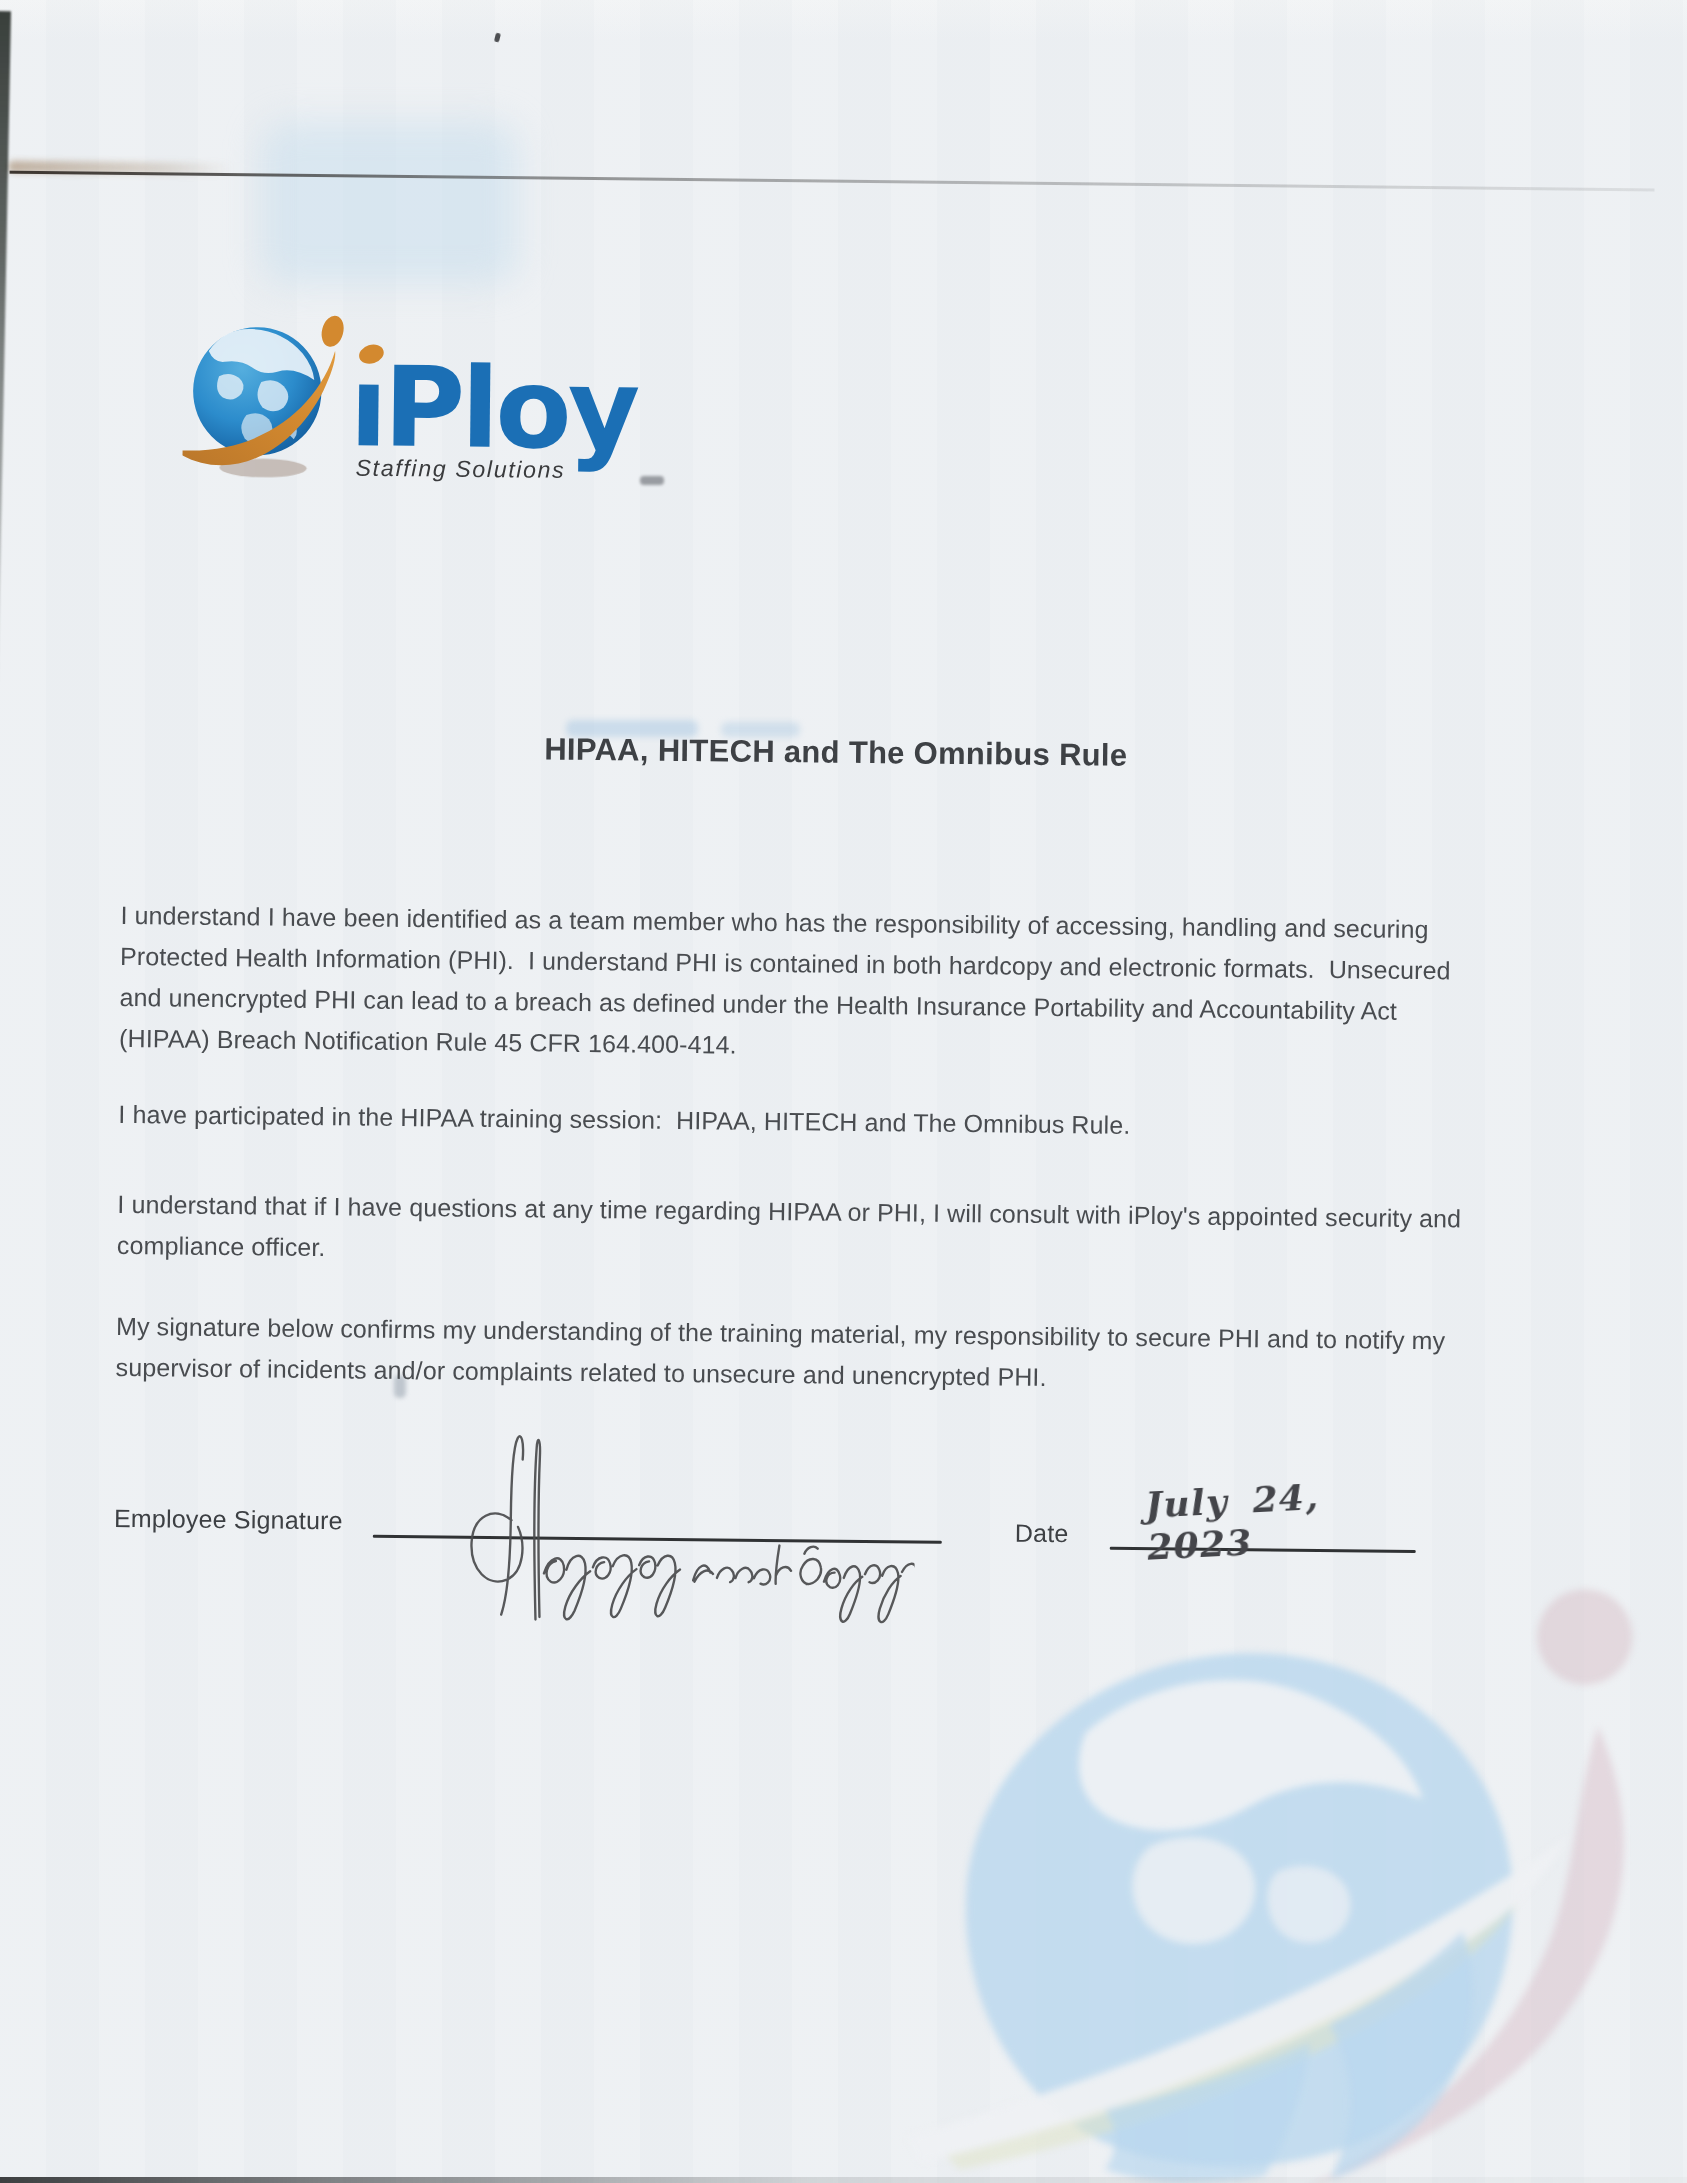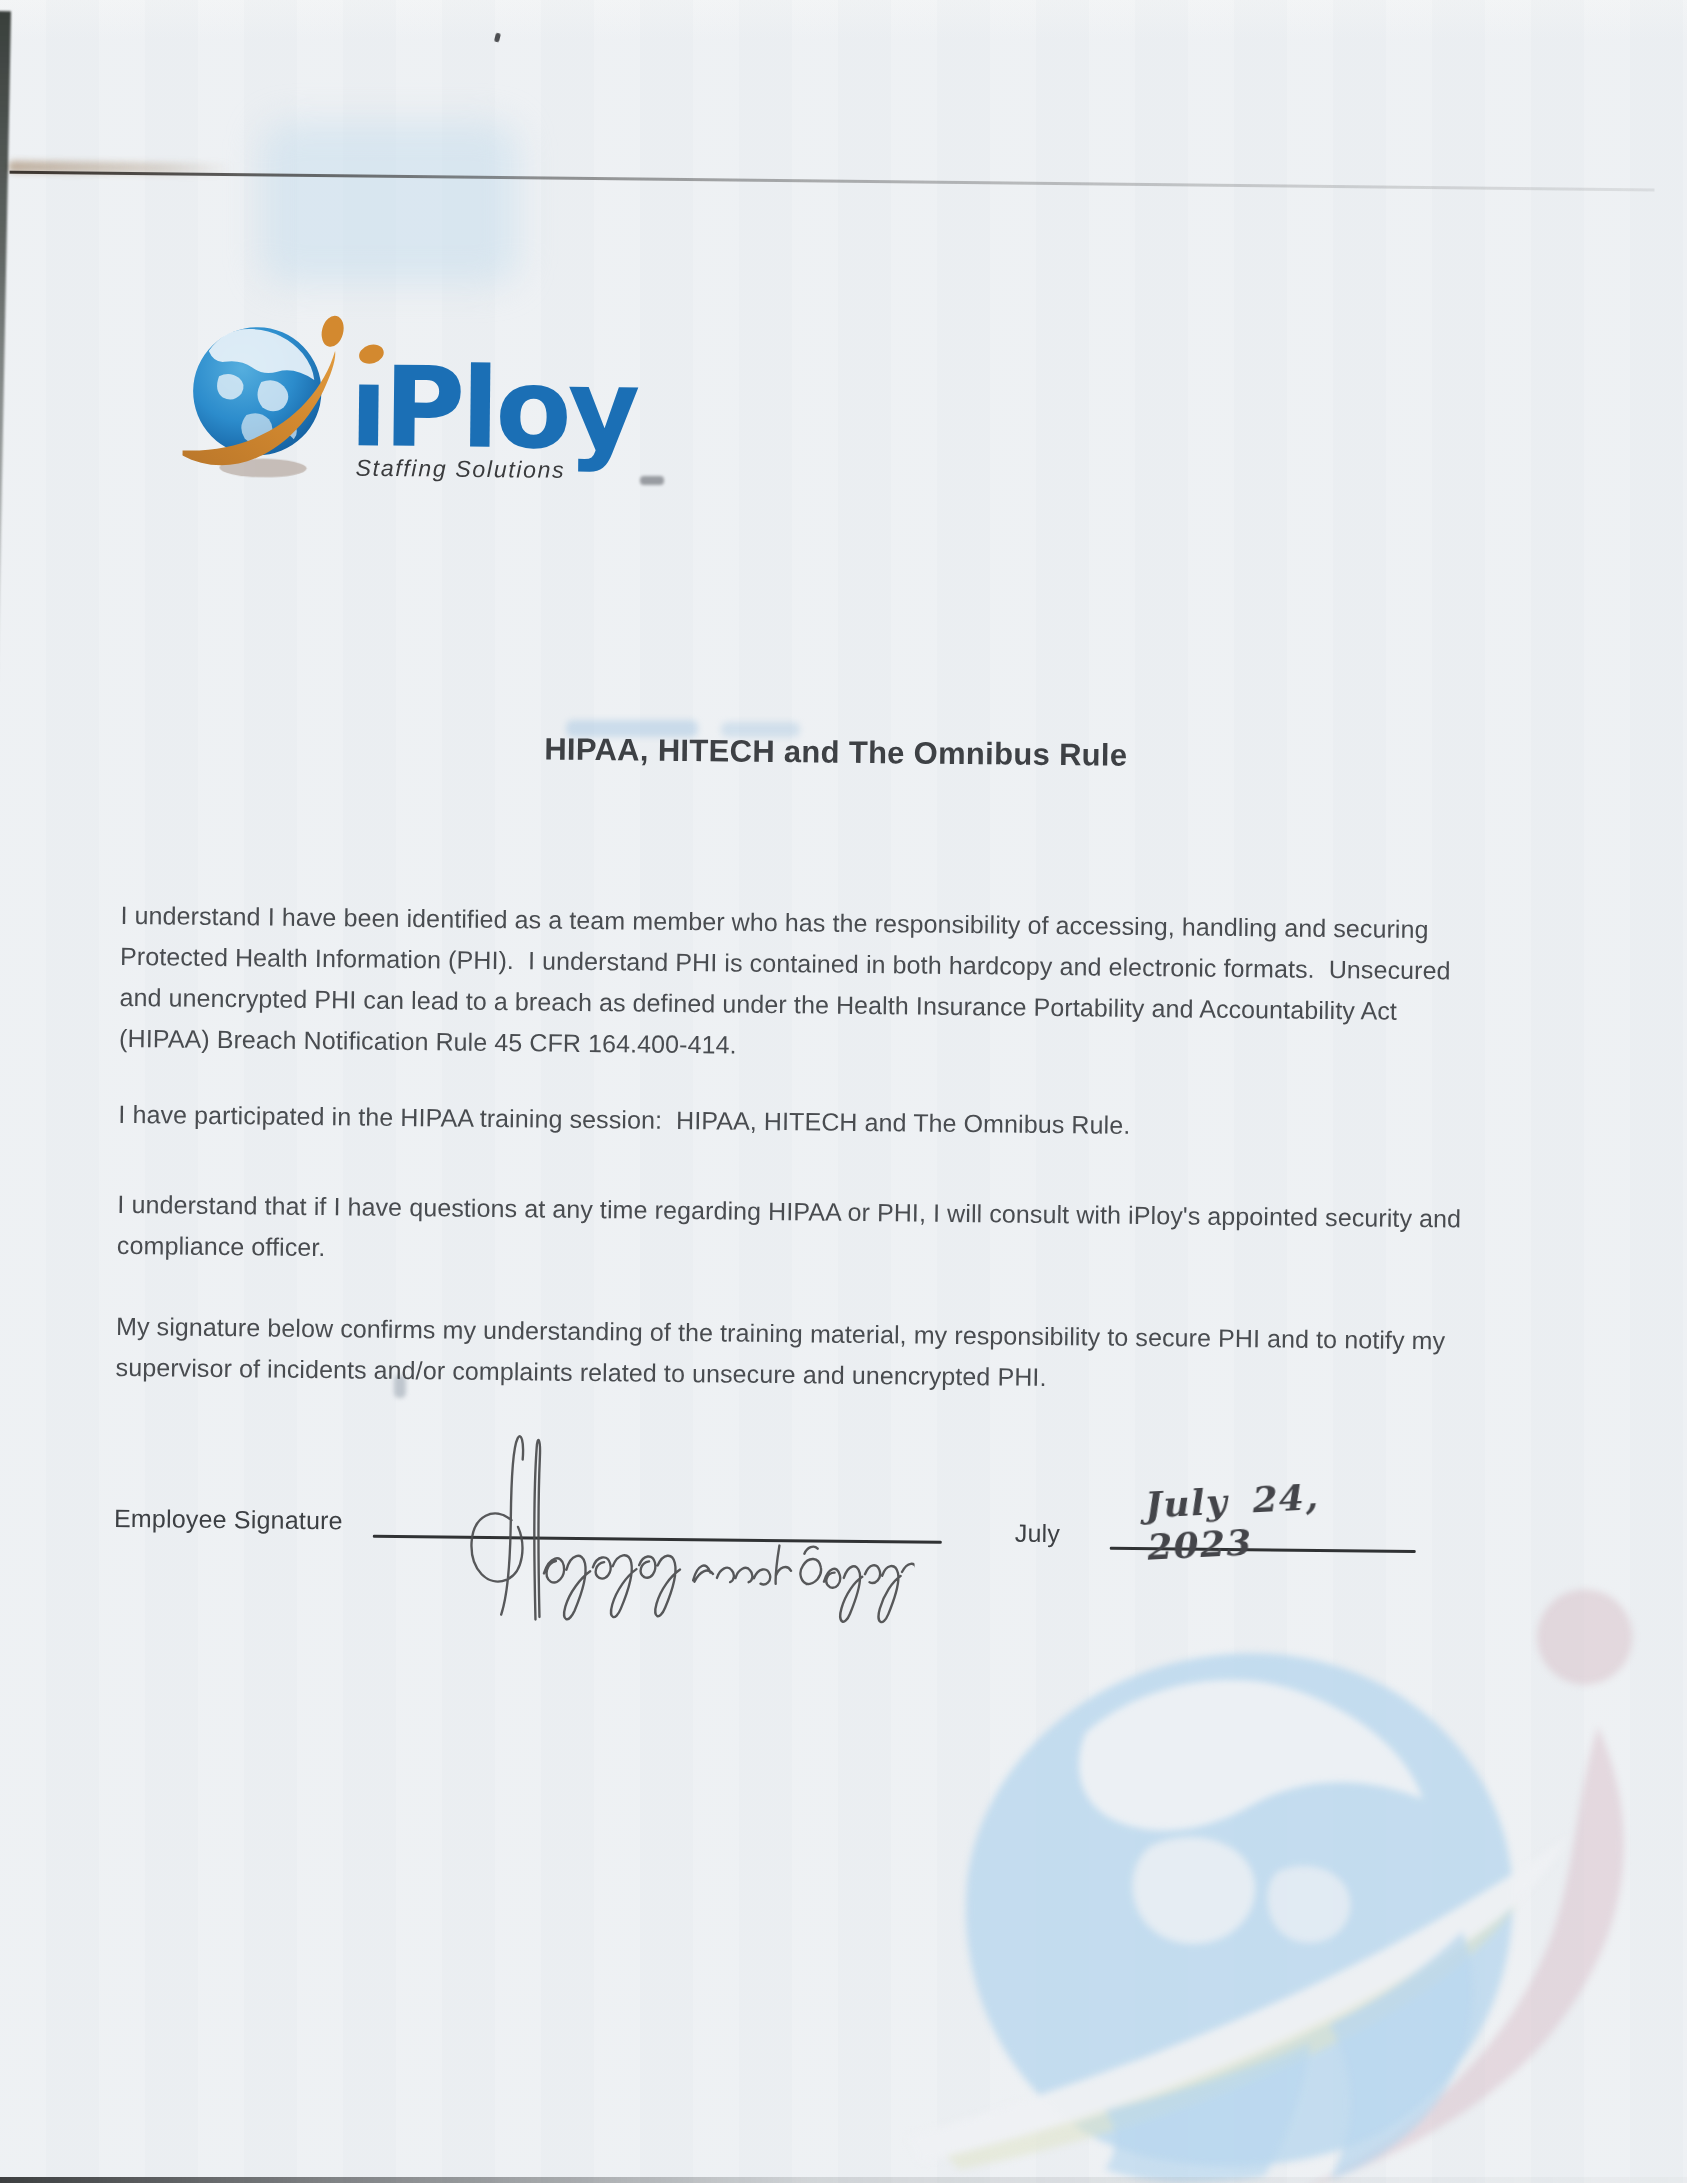--- a/index.html
+++ b/index.html
@@ -154,21 +154,21 @@
       <div class="line">I understand that if I have questions at any time regarding HIPAA or PHI, I will consult with iPloy's appointed security and</div>
       <div class="line">compliance officer.</div>
     </div>
     <div class="para p4">
       <div class="line">My signature below confirms my understanding of the training material, my responsibility to secure PHI and to notify my</div>
       <div class="line">supervisor of incidents and/or complaints related to unsecure and unencrypted PHI.</div>
     </div>
 
     <div class="sig-label">Employee Signature</div>
     <div class="sig-line"></div>
-    <div class="date-label">July</div>
+    <div class="date-label">Date</div>
     <div class="date-line"></div>
 
     <div class="sig-hand">
       <svg width="457" height="218" viewBox="0 0 690 330">
         <g fill="none" stroke="#4a4b4d" stroke-width="3.6" stroke-linecap="round" stroke-linejoin="round" opacity="0.92">
 
           <path d="M96 70 C98 42 93 28 88 38 C81 52 79 104 79 160 C79 222 76 274 66 305 M80 162 C54 140 22 156 20 196 C18 238 46 264 74 252 C100 240 102 198 90 172"></path>
 
           <path d="M118 312 C115 226 113 118 117 52 C118 32 123 38 122 66 C120 128 121 216 124 308"></path>
 

